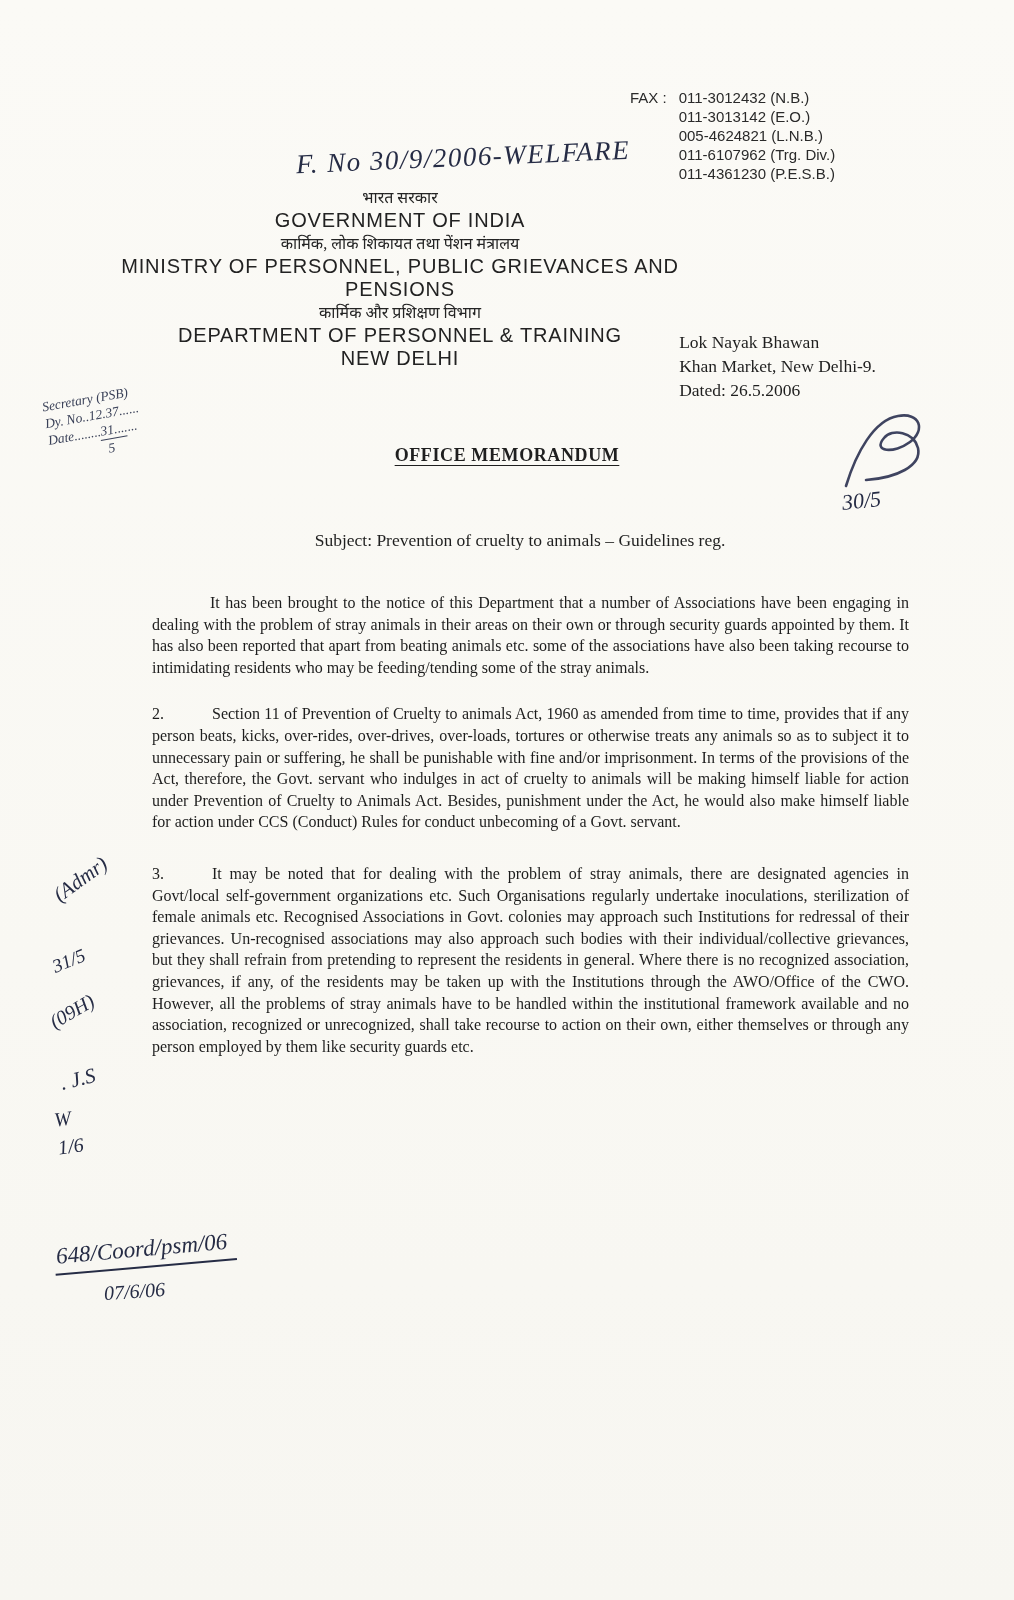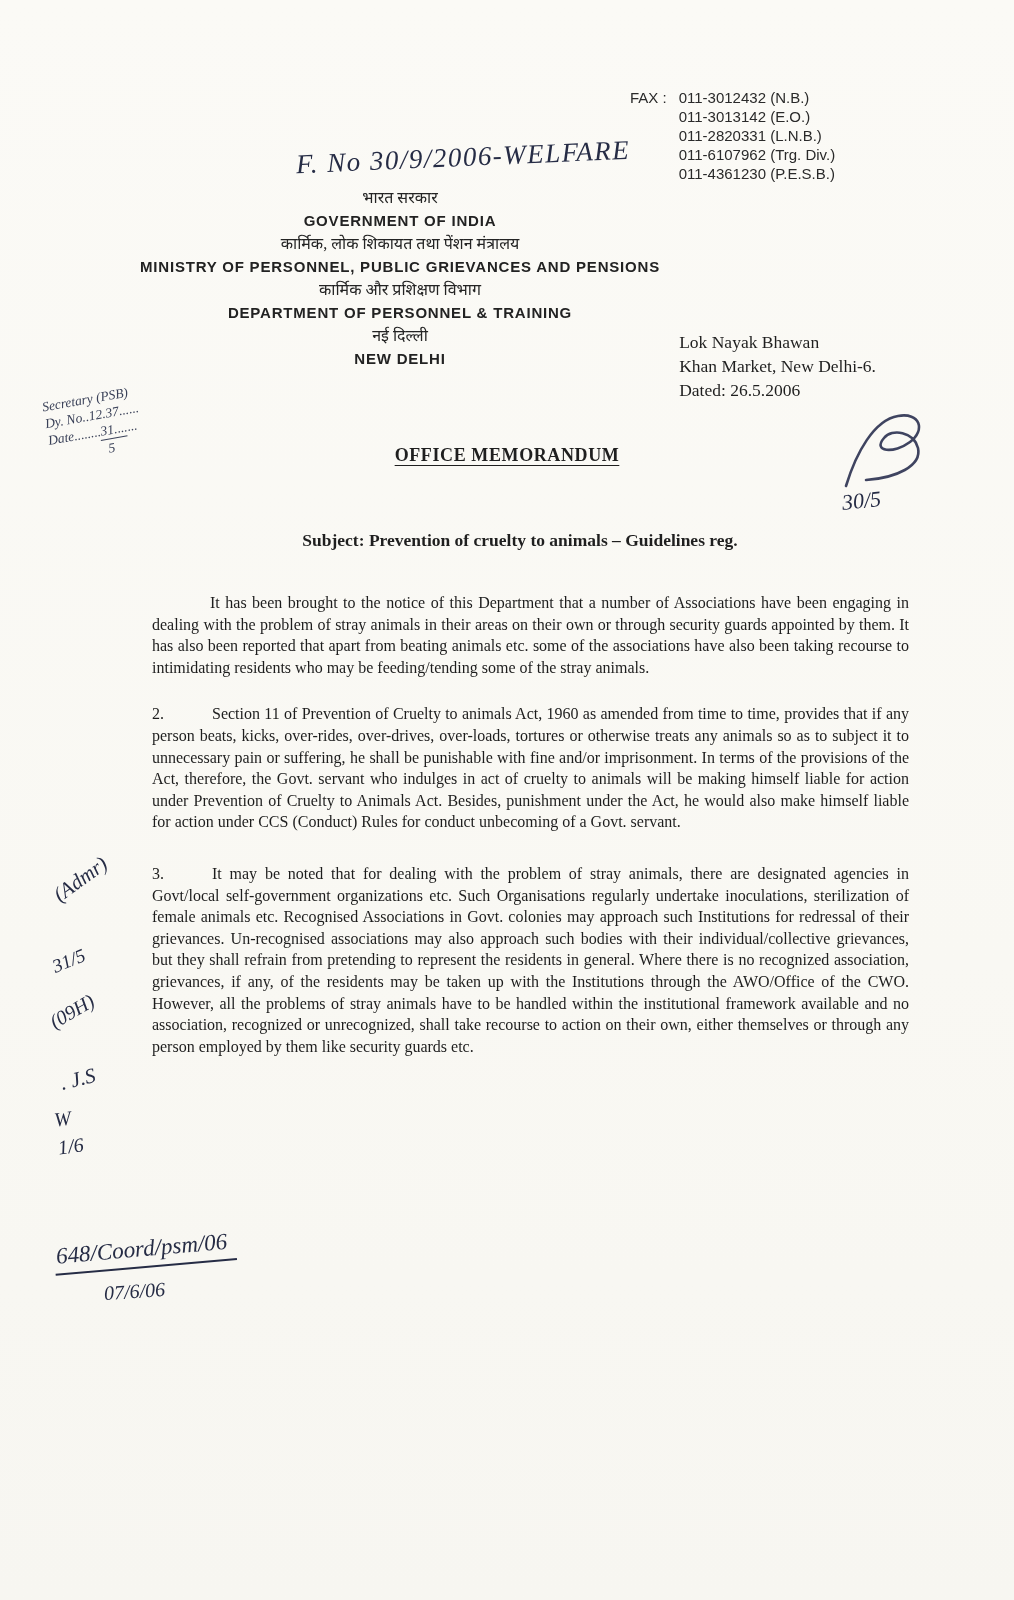--- a/index.html
+++ b/index.html
@@ -31,70 +31,69 @@
   .mn2 { left:52px; top:948px; font-size:19px; transform:rotate(-22deg); }
   .mn3 { left:48px; top:998px; font-size:20px; transform:rotate(-30deg); }
   .mn4 { left:60px; top:1066px; font-size:21px; transform:rotate(-14deg); }
   .mn5 { left:56px; top:1104px; font-size:20px; transform:rotate(-8deg); line-height:28px;}
   .diary { position:absolute; left:54px; top:1236px; font-size:23px; transform:rotate(-5deg);
            border-bottom:2px solid #262c45; padding:0 8px 4px 2px; white-space:nowrap;}
   .diary-date { position:absolute; left:104px; top:1280px; font-size:20px; transform:rotate(-4deg); }
   
   .letterhead { position:absolute; left:90px; top:186px; width:620px; text-align:center; }
   .lh-hi { font-size:16px; line-height:23px; color:#242424; }
-  .lh-en { font-family:"Liberation Sans", sans-serif; font-size:15px; line-height:23px;
-           letter-spacing:0.8px; color:#222;font-weight:bold; }
+  .lh-en { font-family:"Liberation Sans", sans-serif; font-size:20px; line-height:23px;
+           letter-spacing:0.8px; color:#222; }
   
   .address { position:absolute; right:138px; top:330px; text-align:left;
              font-size:17.5px; line-height:24px; }
   
   .memo-title { position:absolute; left:0; width:1014px; top:445px; text-align:center;
                 font-weight:bold; font-size:18px; letter-spacing:0.6px;
                 text-decoration:underline; text-underline-offset:4px; }
   .subject { position:absolute; left:100px; width:840px; top:530px; text-align:center;
-             font-weight:bold; font-size:17.5px; }
+             font-weight:normal; font-size:17.5px; }
   
   .docbody { position:absolute; left:152px; top:592px; width:757px;
              font-size:16px; line-height:21.6px; text-align:justify; color:#1d1d1d;}
   .para1 { text-indent:58px; margin-bottom:25px; }
   .para { margin-bottom:30px; }
   .pnum { display:inline-block; width:60px; }
 </style>
 </head>
 <body>
 
 <div class="page">
 
   <div class="fax">
     <div>FAX :</div>
     <div class="fax-lines">
       <div>011-3012432  (N.B.)</div>
       <div>011-3013142  (E.O.)</div>
-      <div>011-2820331  (L.N.B.)</div>
+      <div>005-4624821  (L.N.B.)</div>
       <div>011-6107962  (Trg.  Div.)</div>
       <div>011-4361230  (P.E.S.B.)</div>
     </div>
   </div>
 
   <div class="hw hw-fileno">F. No  30/9/2006-WELFARE</div>
 
   <div class="letterhead">
     <div class="lh-hi">भारत सरकार</div>
     <div class="lh-en">GOVERNMENT OF INDIA</div>
     <div class="lh-hi">कार्मिक, लोक शिकायत तथा पेंशन मंत्रालय</div>
     <div class="lh-en">MINISTRY OF PERSONNEL, PUBLIC GRIEVANCES AND PENSIONS</div>
     <div class="lh-hi">कार्मिक और प्रशिक्षण विभाग</div>
     <div class="lh-en">DEPARTMENT OF PERSONNEL &amp; TRAINING</div>
-    <div class="lh-hi">नई दिल्ली</div>
     <div class="lh-en">NEW DELHI</div>
   </div>
 
   <div class="address">
     <div>Lok Nayak Bhawan</div>
-    <div>Khan Market, New Delhi-6.</div>
+    <div>Khan Market, New Delhi-9.</div>
     <div>Dated: 26.5.2006</div>
   </div>
 
   <div class="stamp hw">
     <div>Secretary (PSB)</div>
     <div>Dy. No..12.37......</div>
     <div>Date........31.......</div>
     <div><span class="s4">5</span></div>
   </div>
 

